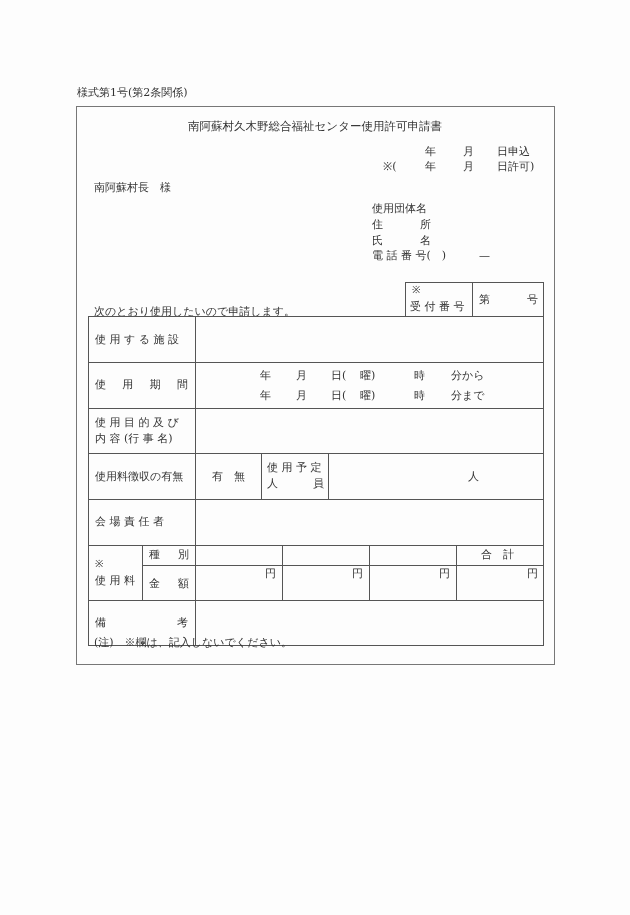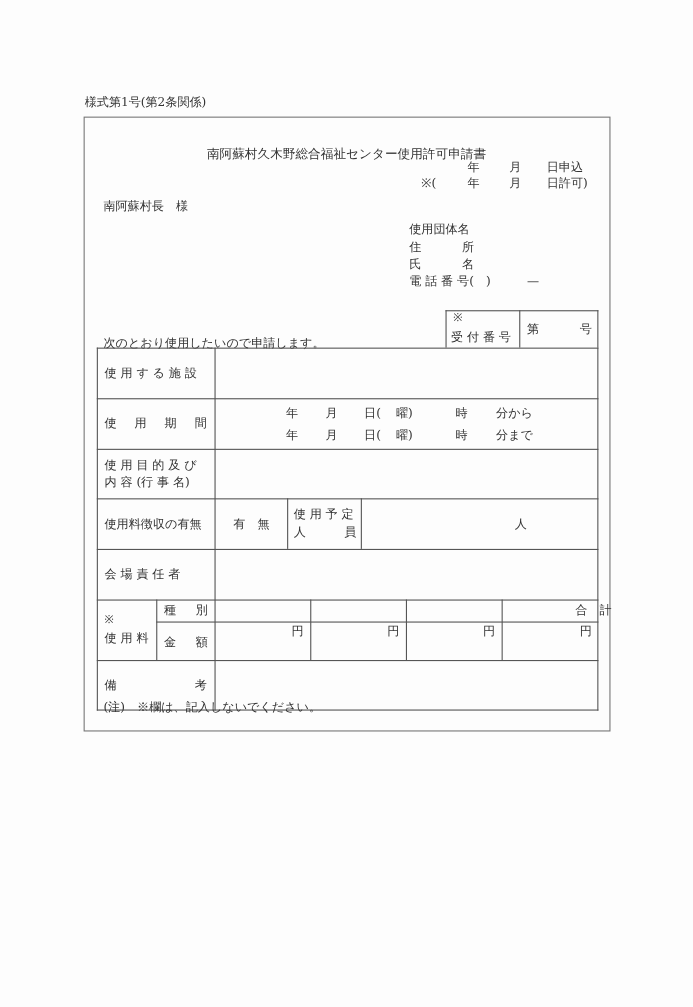--- a/index.html
+++ b/index.html
@@ -2,21 +2,21 @@
 <html><head>
 <meta charset="utf-8">
 <style>
   html, body { margin:0; padding:0; background:#fdfdfd; }
   body { width:630px; height:915px; position:relative; overflow:hidden;
          font-family:"DejaVu Serif","Liberation Serif",serif; color:#333; font-size:11px; }
   .abs { position:absolute; white-space:nowrap; line-height:1; }
   .hdr { left:77px; top:87px; font-size:11px; color:#333; }
   .outer { position:absolute; left:76px; top:106px; width:479px; height:559px;
            border:1.5px solid #777; box-sizing:border-box; }
-  .title { left:0; width:100%; top:121px; text-align:center; font-size:11.5px;margin-top:14px; }
+  .title { left:0; width:100%; top:121px; text-align:center; font-size:11.5px; }
   .ln { position:absolute; background:#555; }
   .h { height:1px; }
   .v { width:1px; }
   .sp { display:flex; justify-content:space-between; }
 </style>
 </head>
 <body>
 
 <div class="abs hdr">様式第1号(第2条関係)</div>
 
@@ -122,21 +122,21 @@
   <span>種</span>
   <span>別</span>
 </div>
 <div class="abs sp" style="left:149px;top:578px;width:40px;">
   <span>金</span>
   <span>額</span>
 </div>
 <div style="position:absolute;left:196px;top:546px;width:86px;height:19px;"></div>
 <div style="position:absolute;left:283px;top:546px;width:86px;height:19px;"></div>
 <div style="position:absolute;left:370px;top:546px;width:86px;height:19px;"></div>
-<div class="abs" style="left:481px;top:549px;margin-left:42px;">合　計</div>
+<div class="abs" style="left:481px;top:549px;">合　計</div>
 <div class="abs" style="left:265px;top:568px;">円</div>
 <div class="abs" style="left:352px;top:568px;">円</div>
 <div class="abs" style="left:439px;top:568px;">円</div>
 <div class="abs" style="left:527px;top:568px;">円</div>
 <div style="position:absolute;left:196px;top:566px;width:86px;height:34px;"></div>
 <div style="position:absolute;left:283px;top:566px;width:86px;height:34px;"></div>
 <div style="position:absolute;left:370px;top:566px;width:86px;height:34px;"></div>
 <div style="position:absolute;left:457px;top:566px;width:86px;height:34px;"></div>
 
 <div class="abs sp" style="left:95px;top:617px;width:93px;">

